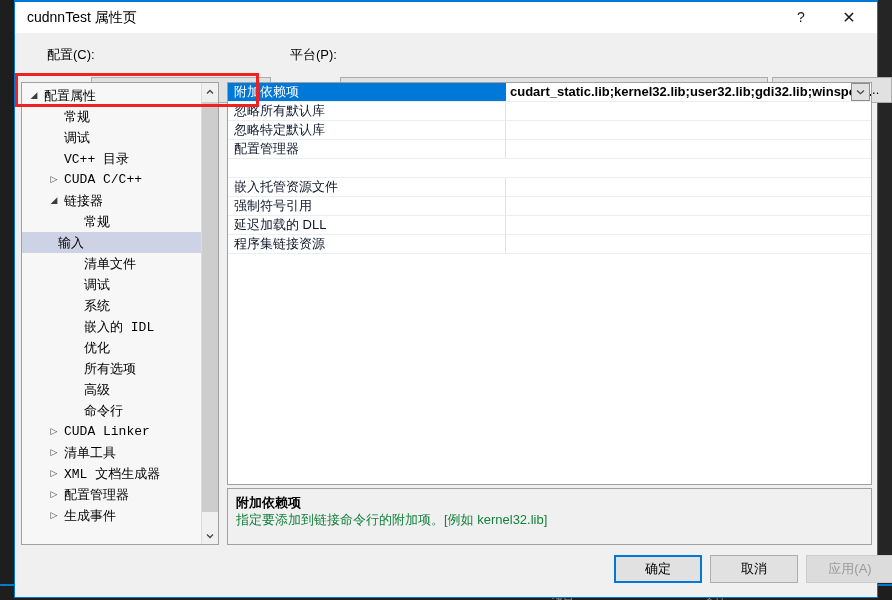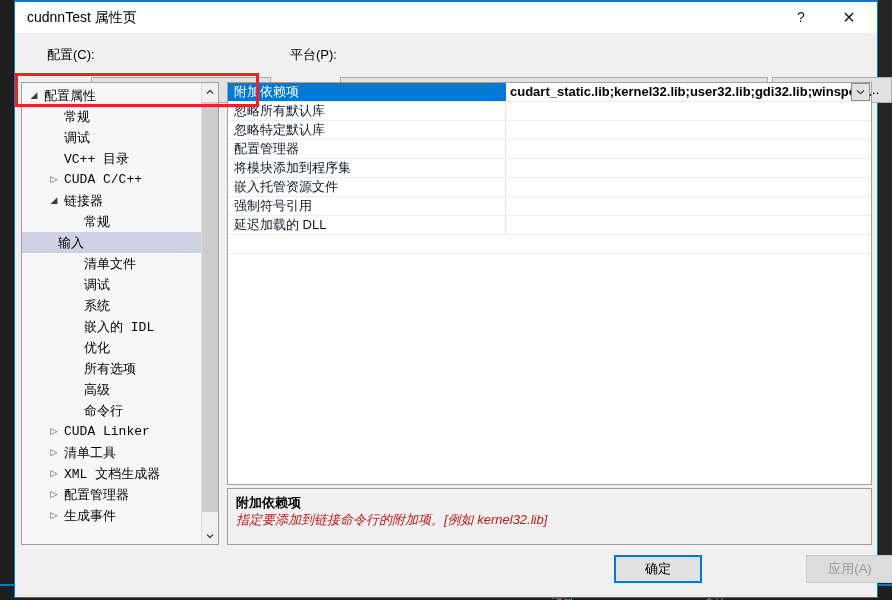--- a/index.html
+++ b/index.html
@@ -248,23 +248,22 @@
     width: 645px; height: 57px;
     background: #f0f0f0;
     border: 1px solid #a0a0a0;
     padding: 5px 8px;
   }
   #desc-title {
     font-size: 13px; font-weight: bold; color: #000;
     line-height: 17px;
   }
   #desc-text {
-    font-size: 13px; color: #b91c1c;
+    font-size: 13px; color: #15803d;
     line-height: 18px;
-    font-style: italic;
   }
 
   
   #footer {
     position: absolute;
     left: 0; top: 548px;
     width: 862px; height: 39px; text-align: center;
   }
   .dlg-btn {
     position: absolute;
@@ -446,43 +445,44 @@
       </div>
       <div class="prop-row">
         <div class="prop-name">忽略特定默认库</div>
         <div class="prop-value"></div>
       </div>
       <div class="prop-row">
         <div class="prop-name">配置管理器</div>
         <div class="prop-value"></div>
       </div>
       <div class="prop-row">
-        <div class="prop-name">将模块添加到程序集</div>
         <div class="prop-value"></div>
       </div>
       <div class="prop-row">
         <div class="prop-name">嵌入托管资源文件</div>
         <div class="prop-value"></div>
       </div>
       <div class="prop-row">
         <div class="prop-name">强制符号引用</div>
         <div class="prop-value"></div>
       </div>
       <div class="prop-row">
         <div class="prop-name">延迟加载的 DLL</div>
         <div class="prop-value"></div>
       </div>
       <div class="prop-row">
+        <div class="prop-name">程序集链接资源</div>
         <div class="prop-value"></div>
       </div>
     </div>
 
   <div id="desc-pane">
     <div id="desc-title">附加依赖项</div>
     <div id="desc-text">指定要添加到链接命令行的附加项。[例如 kernel32.lib]</div>
   </div>
 
   <div id="footer">
     <div class="dlg-btn" id="ok-btn">确定</div>
+    <div class="dlg-btn" id="cancel-btn">取消</div>
     <div class="dlg-btn disabled" id="apply-btn">应用(A)</div>
   </div>
 
 </div>
 
 </body></html>

